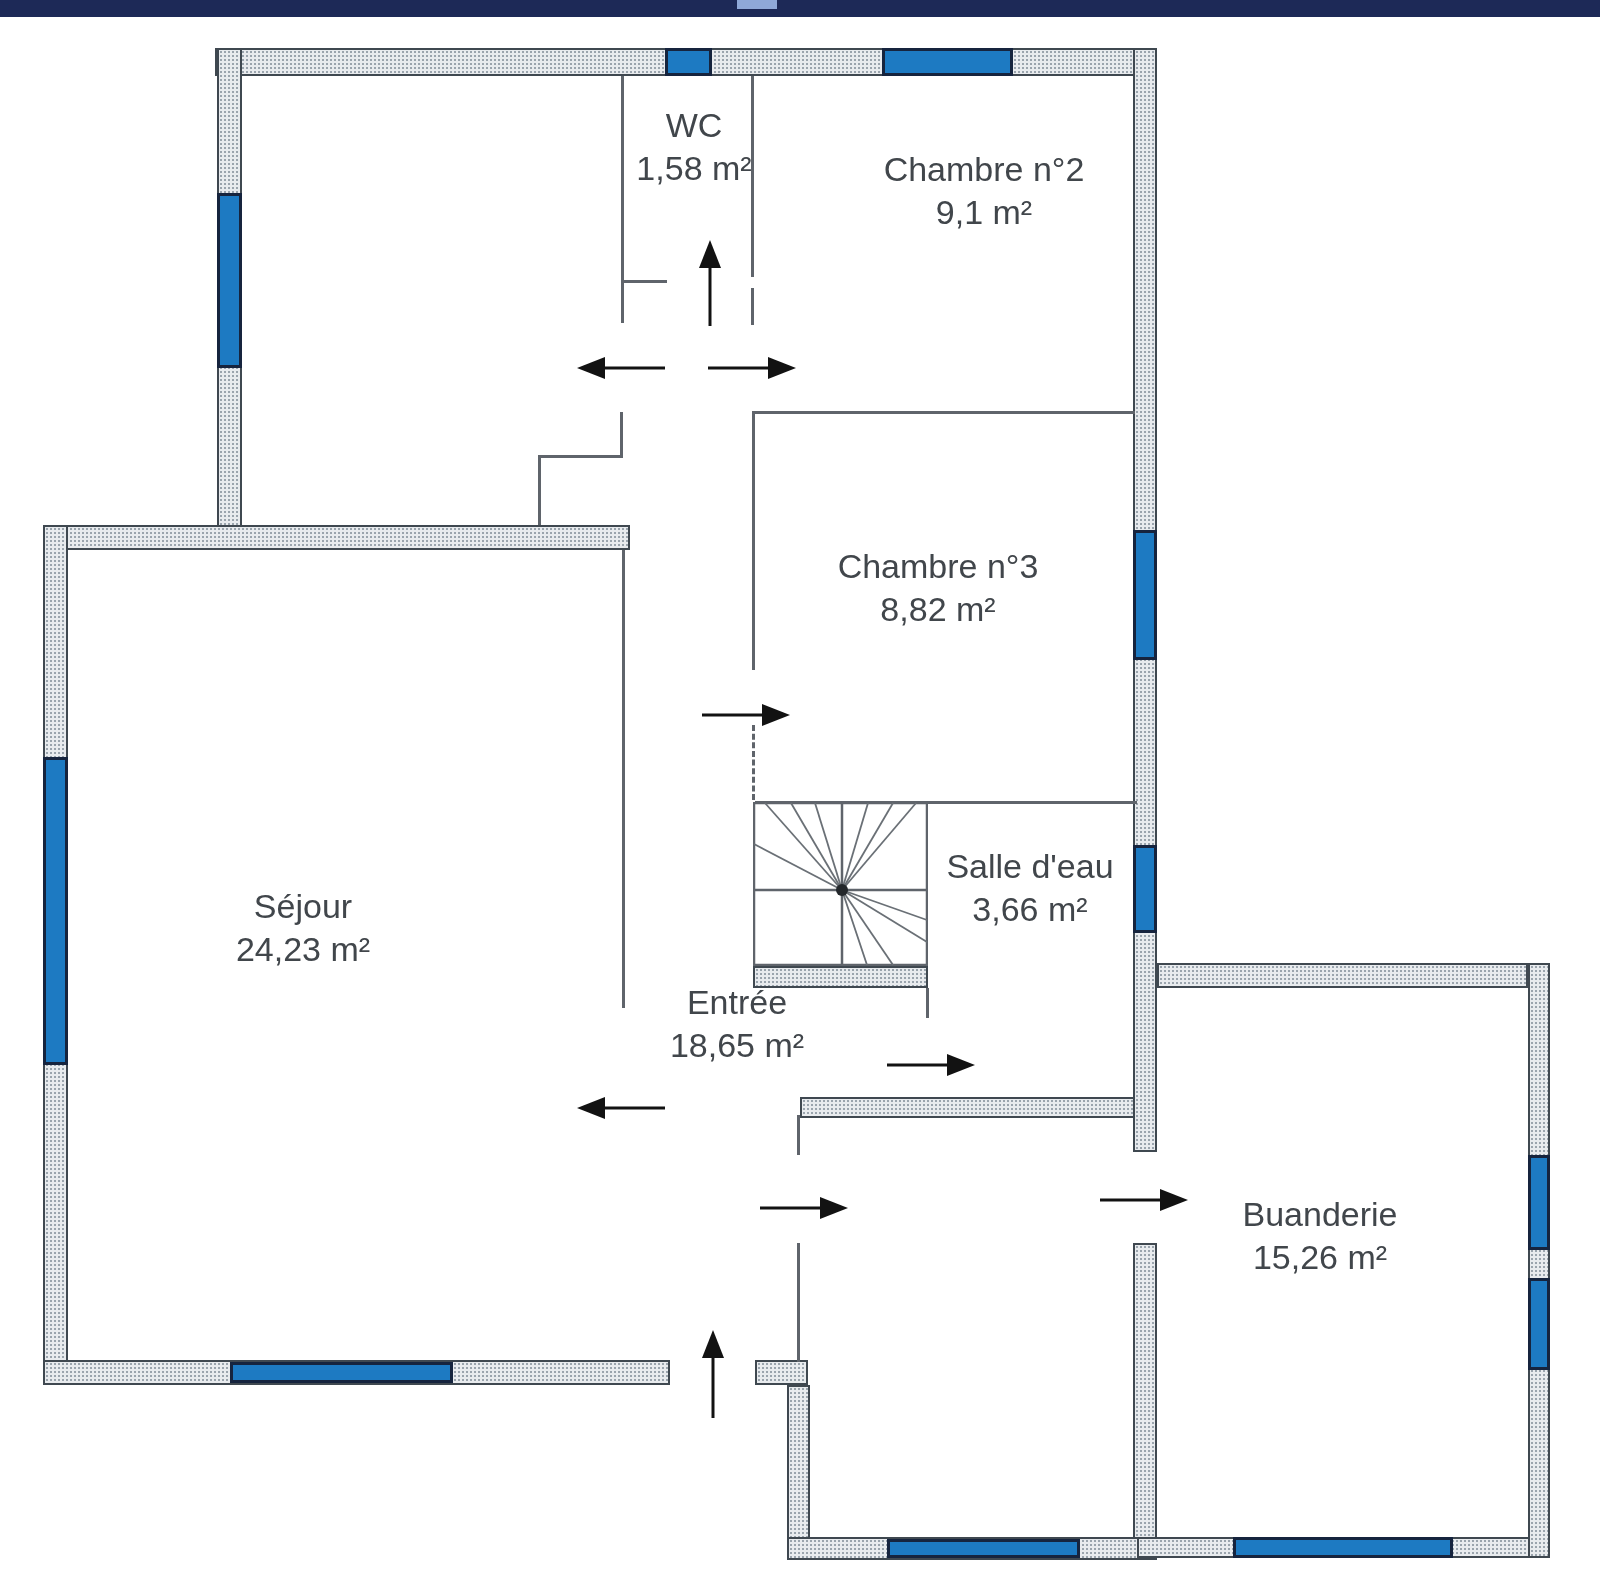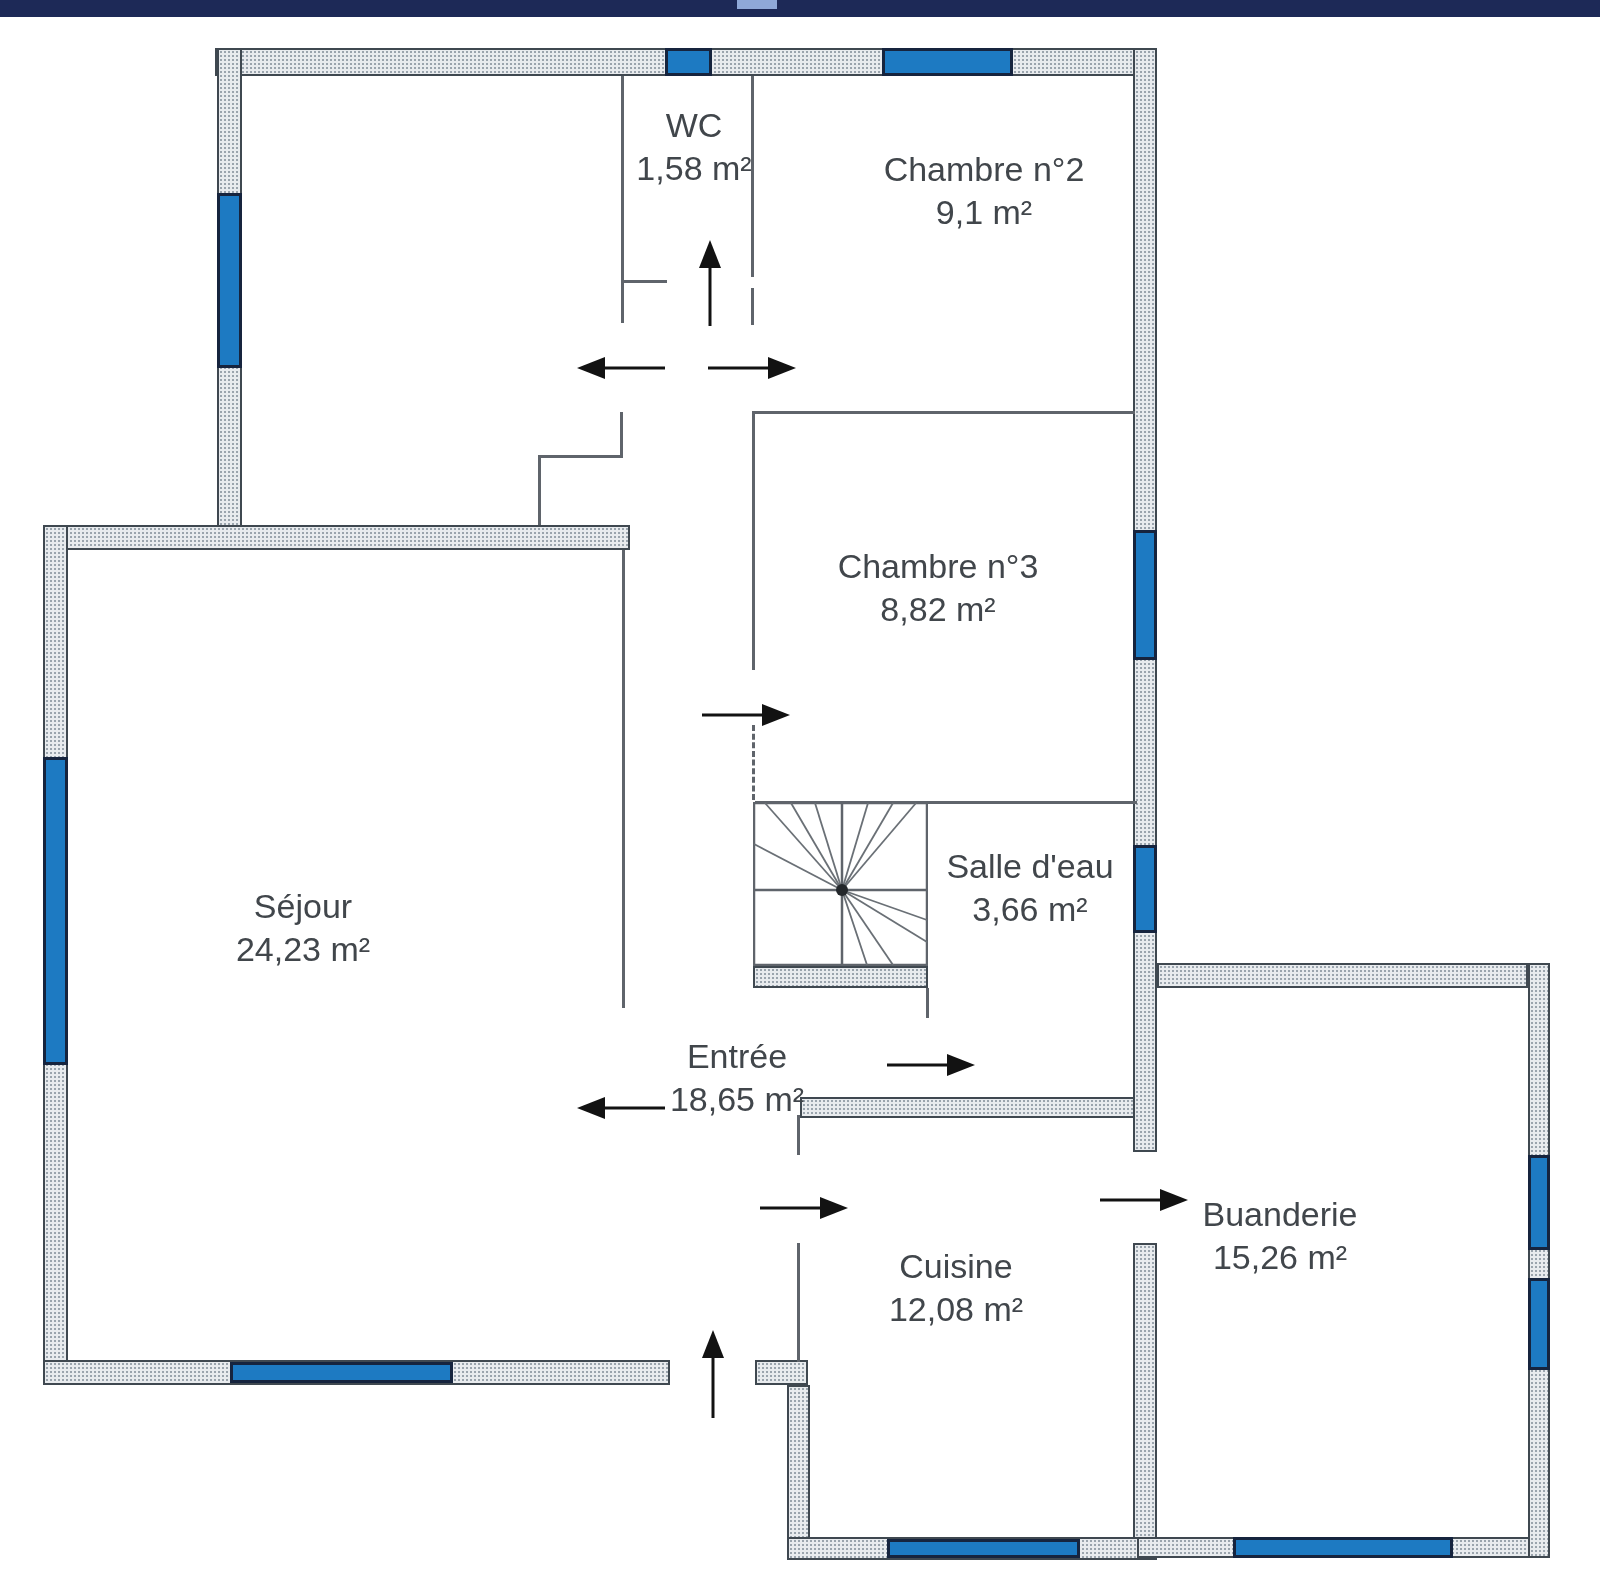--- a/index.html
+++ b/index.html
@@ -149,26 +149,22 @@
     <div>8,82 m²</div>
   </div>
   <div class="room-label" style="left:303px;top:928px">
     <div>Séjour</div>
     <div>24,23 m²</div>
   </div>
   <div class="room-label" style="left:1030px;top:888px">
     <div>Salle d'eau</div>
     <div>3,66 m²</div>
   </div>
-  <div class="room-label" style="left:737px;top:1078px">
+  <div class="room-label" style="left:737px;top:1024px">
     <div>Entrée</div>
     <div>18,65 m²</div>
   </div>
-  <div class="room-label" style="left:956px;top:1288px">
-    <div>Cuisine</div>
-    <div>12,08 m²</div>
-  </div>
-  <div class="room-label" style="left:1280px;top:1236px">
+  <div class="room-label" style="left:1320px;top:1236px">
     <div>Buanderie</div>
     <div>15,26 m²</div>
   </div>
 
 </div>
 
 </body></html>

